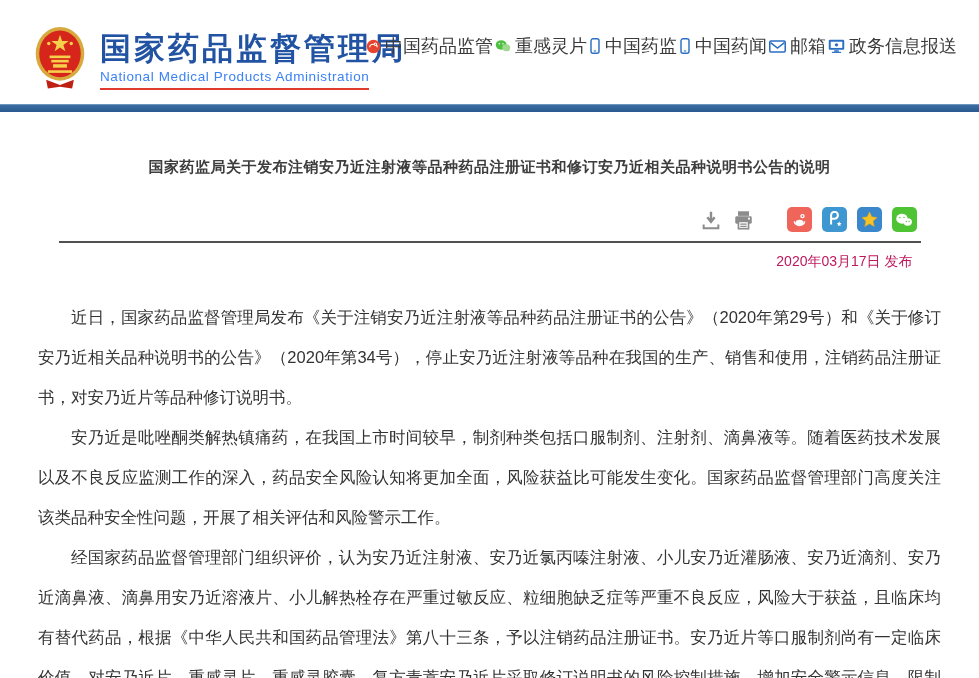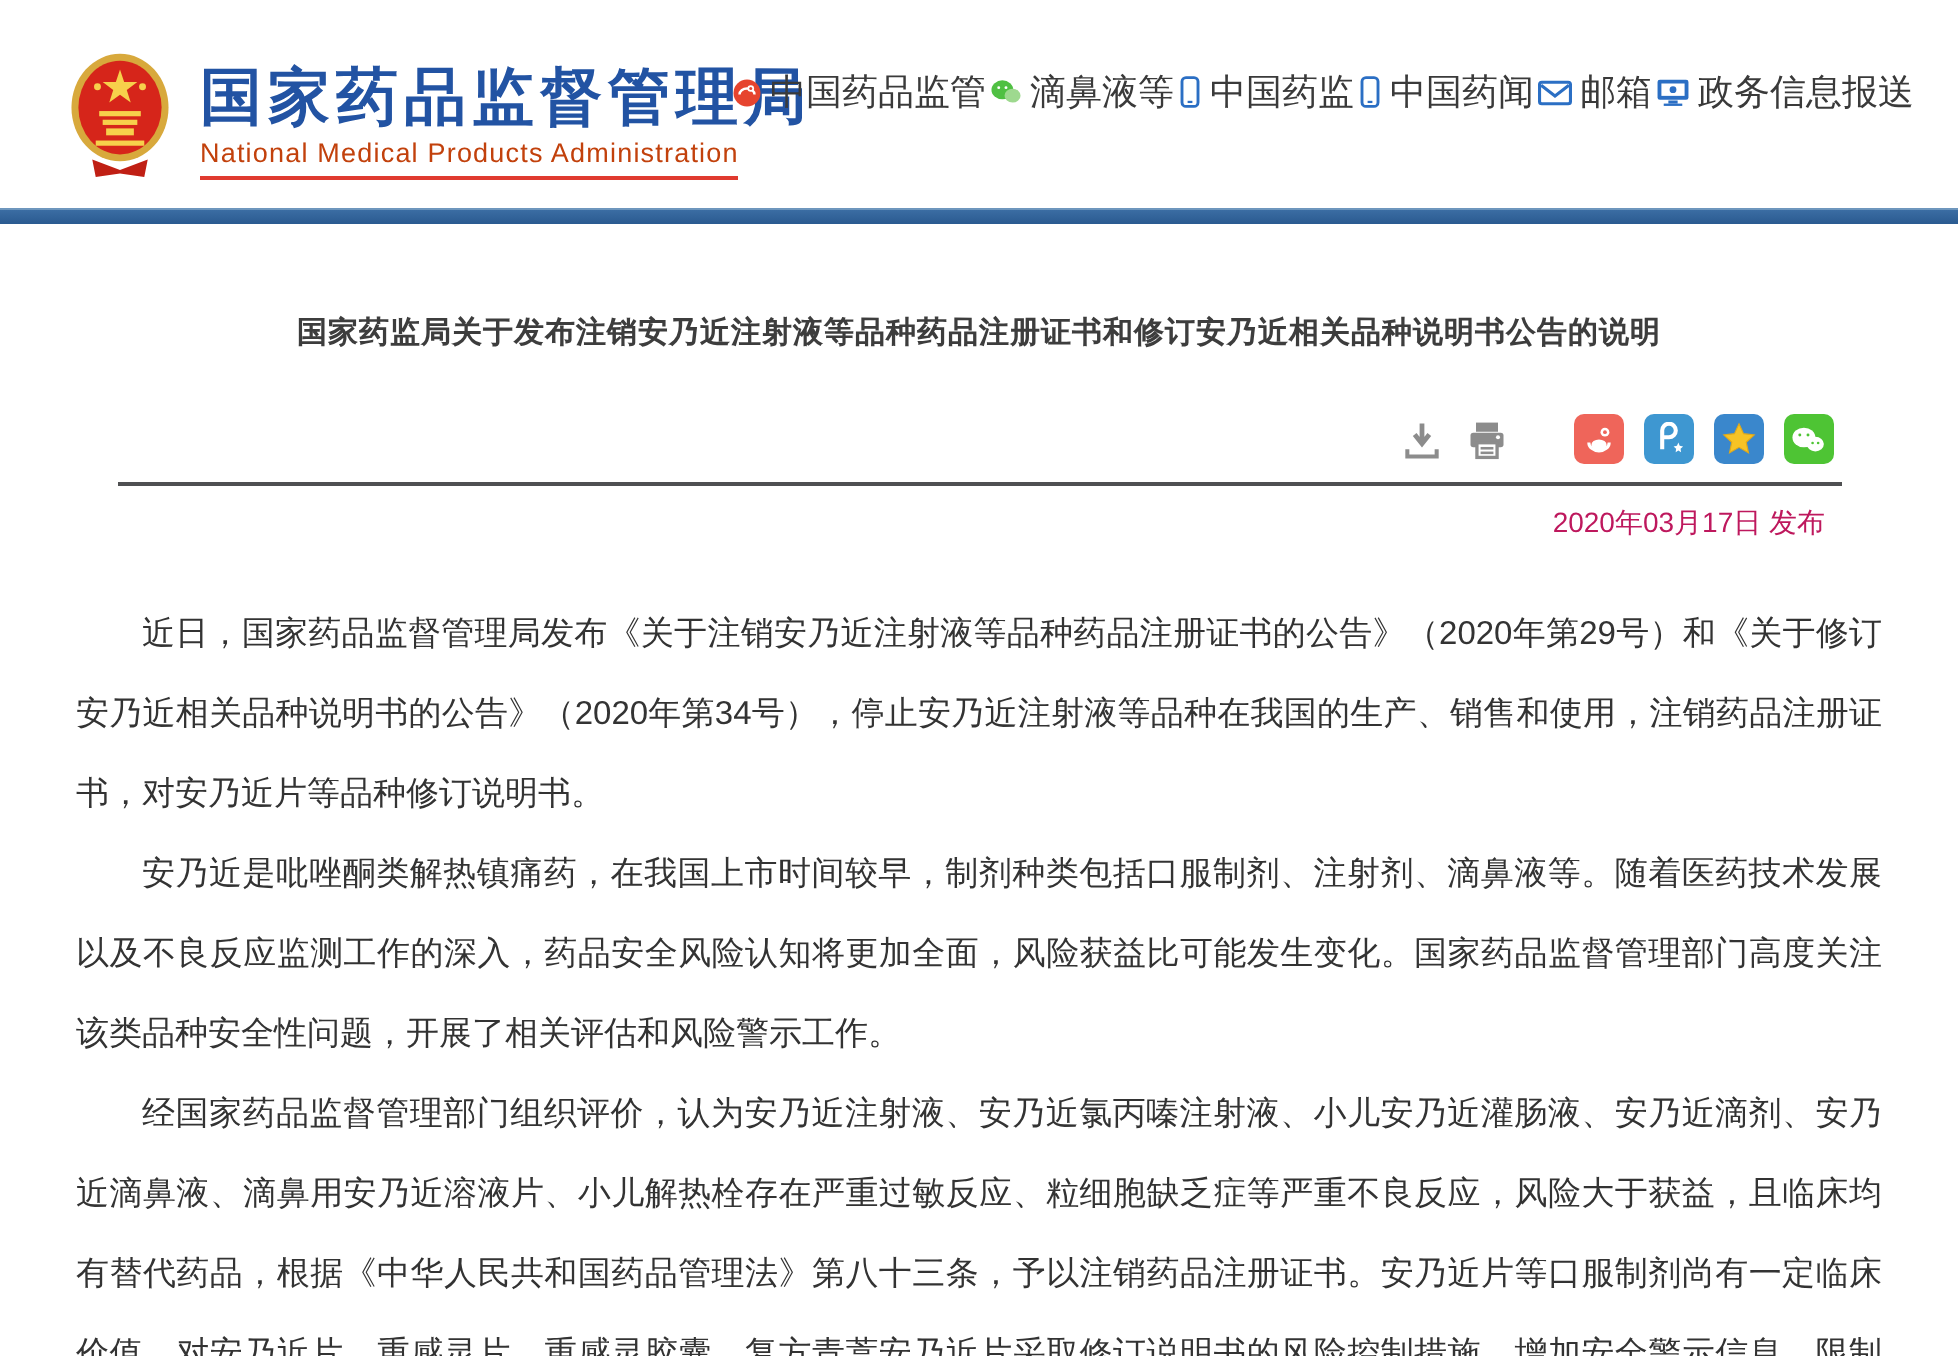--- a/index.html
+++ b/index.html
@@ -33,21 +33,21 @@
     font-size: 31px;
     font-weight: bold;
     color: #2253a3;
     letter-spacing: 3px;
     line-height: 34px;
     white-space: nowrap;
   }
   .logo-en {
     margin-top: 3px;
     font-size: 13.5px;
-    color: #c2410c;
+    color: #3b82f6;
     letter-spacing: 0.6px;
     white-space: nowrap;
     border-bottom: 2px solid #e03a2f;
     padding-bottom: 4px;
     display: inline-block;
   }
 
   .header-right {
     position: absolute;
     right: 22px;
@@ -217,21 +217,21 @@
       </span>
       <span class="nav-item">
         <span>
           <svg width="16" height="14" viewBox="0 0 22 18">
               <ellipse cx="8.5" cy="7.5" rx="7.5" ry="6.5" fill="#50c043"></ellipse>
               <ellipse cx="15.5" cy="11.5" rx="5.5" ry="4.8" fill="#9ed98f"></ellipse>
               <circle cx="6" cy="6" r="1" fill="#fff"></circle>
               <circle cx="11" cy="6" r="1" fill="#fff"></circle>
             </svg>
         </span>
-        <span>滴鼻液等</span>
+        <span>重感灵片</span>
       </span>
       <span class="nav-item">
         <span>
           <svg width="12" height="16" viewBox="0 0 14 20">
               <rect x="2" y="1" width="10" height="18" rx="2.5" fill="none" stroke="#2b6fc4" stroke-width="1.8"></rect>
               <line x1="5.5" y1="16.2" x2="8.5" y2="16.2" stroke="#2b6fc4" stroke-width="1.4"></line>
             </svg>
         </span>
         <span>中国药监</span>
       </span>

